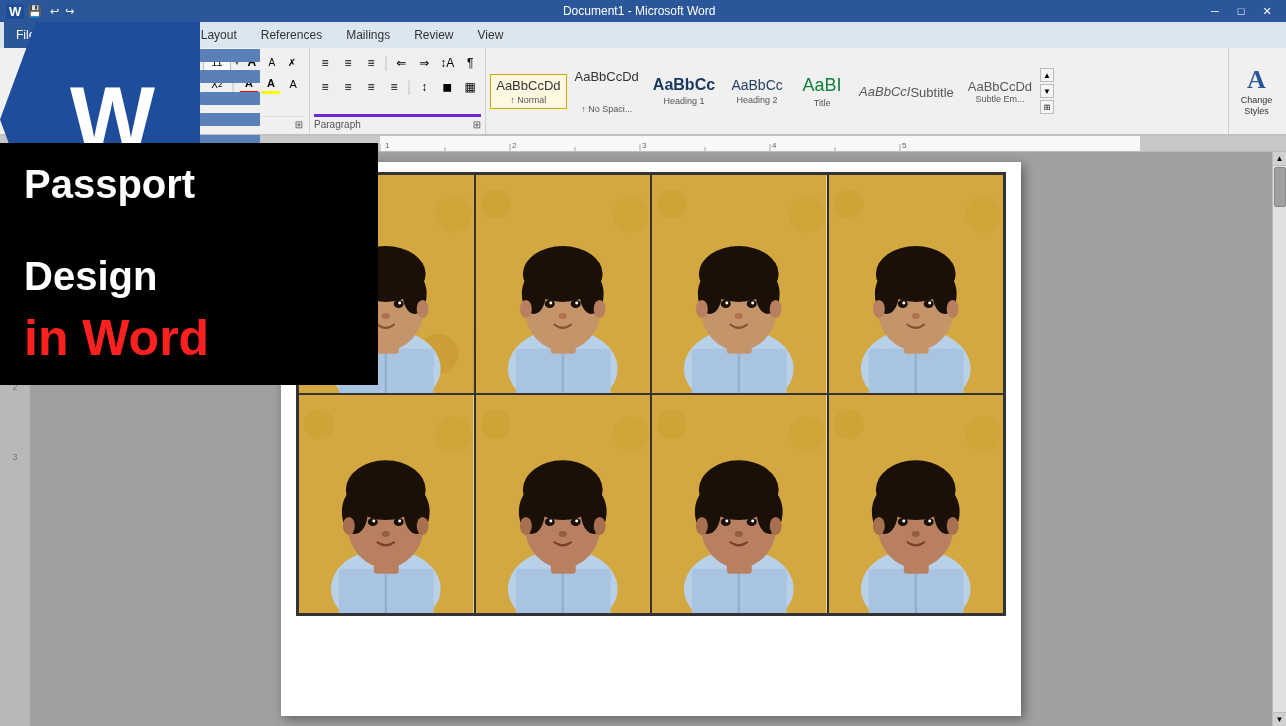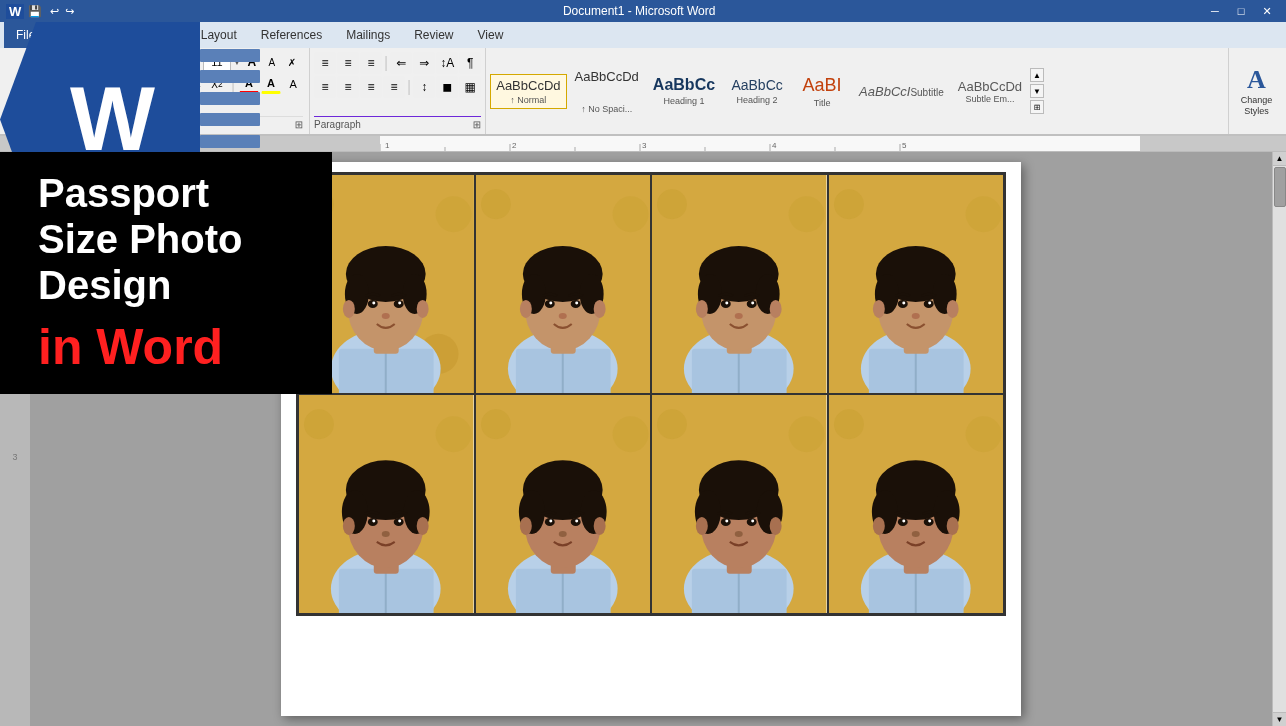--- a/index.html
+++ b/index.html
@@ -141,21 +141,21 @@
       <div style="display:flex;align-items:center;gap:1px;">
         <button class="ribbon-icon-btn" title="Align Left">≡</button>
         <button class="ribbon-icon-btn" title="Center">≡</button>
         <button class="ribbon-icon-btn" title="Align Right">≡</button>
         <button class="ribbon-icon-btn" title="Justify">≡</button>
         <span style="color:#ccc;margin:0 1px;">|</span>
         <button class="ribbon-icon-btn" title="Line Spacing">↕</button>
         <button class="ribbon-icon-btn" title="Shading">◼</button>
         <button class="ribbon-icon-btn" title="Borders">▦</button>
       </div>
-      <div style="font-size:10px;color:#555;border-top:1px solid #6d28d9;margin-top:auto;padding-top:2px;display:flex;justify-content:space-between;">
+      <div style="font-size:10px;color:#555;border-top:3px solid #6d28d9;margin-top:auto;padding-top:2px;display:flex;justify-content:space-between;">
         <span>Paragraph</span>
           <span style="cursor:pointer;">⊞</span>
       </div>
     </div>
 
     <div style="display:flex;flex-direction:row;align-items:center;flex:1;padding:4px 4px;border-right:1px solid #d0d0d0;overflow:hidden;">
       <div style="display:flex;flex-direction:row;align-items:center;gap:2px;overflow:hidden;">
 
         <div style="display:flex;flex-direction:column;align-items:center;padding:3px 5px;border:1px solid #d4a800;background:#fff8e0;cursor:pointer;min-width:68px;">
           <div style="font-size:13px;color:#333;">AaBbCcDd</div>
@@ -171,27 +171,27 @@
           <div style="font-size:16px;color:#17375e;font-weight:bold;">AaBbCc</div>
           <div style="font-size:9px;color:#555;margin-top:2px;">Heading 1</div>
         </div>
 
         <div style="display:flex;flex-direction:column;align-items:center;padding:3px 5px;border:1px solid transparent;cursor:pointer;min-width:68px;">
           <div style="font-size:14px;color:#243f60;">AaBbCc</div>
           <div style="font-size:9px;color:#555;margin-top:2px;">Heading 2</div>
         </div>
 
         <div style="display:flex;flex-direction:column;align-items:center;padding:3px 5px;border:1px solid transparent;cursor:pointer;min-width:58px;">
-          <div style="font-size:18px;color:#c2410c;">AaBI</div>
+          <div style="font-size:18px;color:#15803d;">AaBI</div>
           <div style="font-size:9px;color:#555;margin-top:2px;">Title</div>
         </div>
 
         <div style="display:flex;flex-direction:row;align-items:center;padding:3px 5px;border:1px solid transparent;cursor:pointer;min-width:68px;">
           <div style="font-size:13px;color:#595959;font-style:italic;">AaBbCcI</div>
-          <div style="font-size:10px;color:#555;margin-top:2px;">Subtitle</div>
+          <div style="font-size:13px;color:#555;margin-top:2px;">Subtitle</div>
         </div>
 
         <div style="display:flex;flex-direction:column;align-items:center;padding:3px 5px;border:1px solid transparent;cursor:pointer;min-width:68px;">
           <div style="font-size:13px;color:#595959;">AaBbCcDd</div>
           <div style="font-size:9px;color:#555;margin-top:0;">Subtle Em...</div>
         </div>
       </div>
 
       <div style="display:flex;flex-direction:column;gap:2px;margin-left:2px;">
         <button style="width:14px;height:14px;border:1px solid #bbb;background:#f5f5f5;font-size:8px;cursor:pointer;">▲</button>
@@ -493,22 +493,22 @@
         <div style="height:13px;background:#5a80b8;border-radius:1px;"></div>
         <div style="height:13px;background:#5a80b8;border-radius:1px;"></div>
         <div style="height:13px;background:#5a80b8;border-radius:1px;"></div>
         <div style="height:13px;background:#5a80b8;border-radius:1px;"></div>
         <div style="height:13px;background:#5a80b8;border-radius:1px;"></div>
         <div style="height:13px;background:#5a80b8;border-radius:1px;"></div>
       </div>
     </div>
   </div>
 
-  <div style="position:absolute;top:152px;left:0;width:332px;background:black;padding:18px 22px 18px 38px;z-index:9;">
+  <div style="position:absolute;top:143px;left:0;width:378px;background:black;padding:18px 22px 18px 24px;z-index:9;">
     <div style="color:white;font-size:40px;font-weight:bold;line-height:1.15;">
       <span>Passport</span><br>
-      <span>Size Photo</span><br>
+      <br>
       <span>Design</span>
     </div>
     <div style="color:#ff2020;font-size:50px;font-weight:bold;margin-top:10px;">in Word</div>
   </div>
 
 </div>
 
 </body></html>

